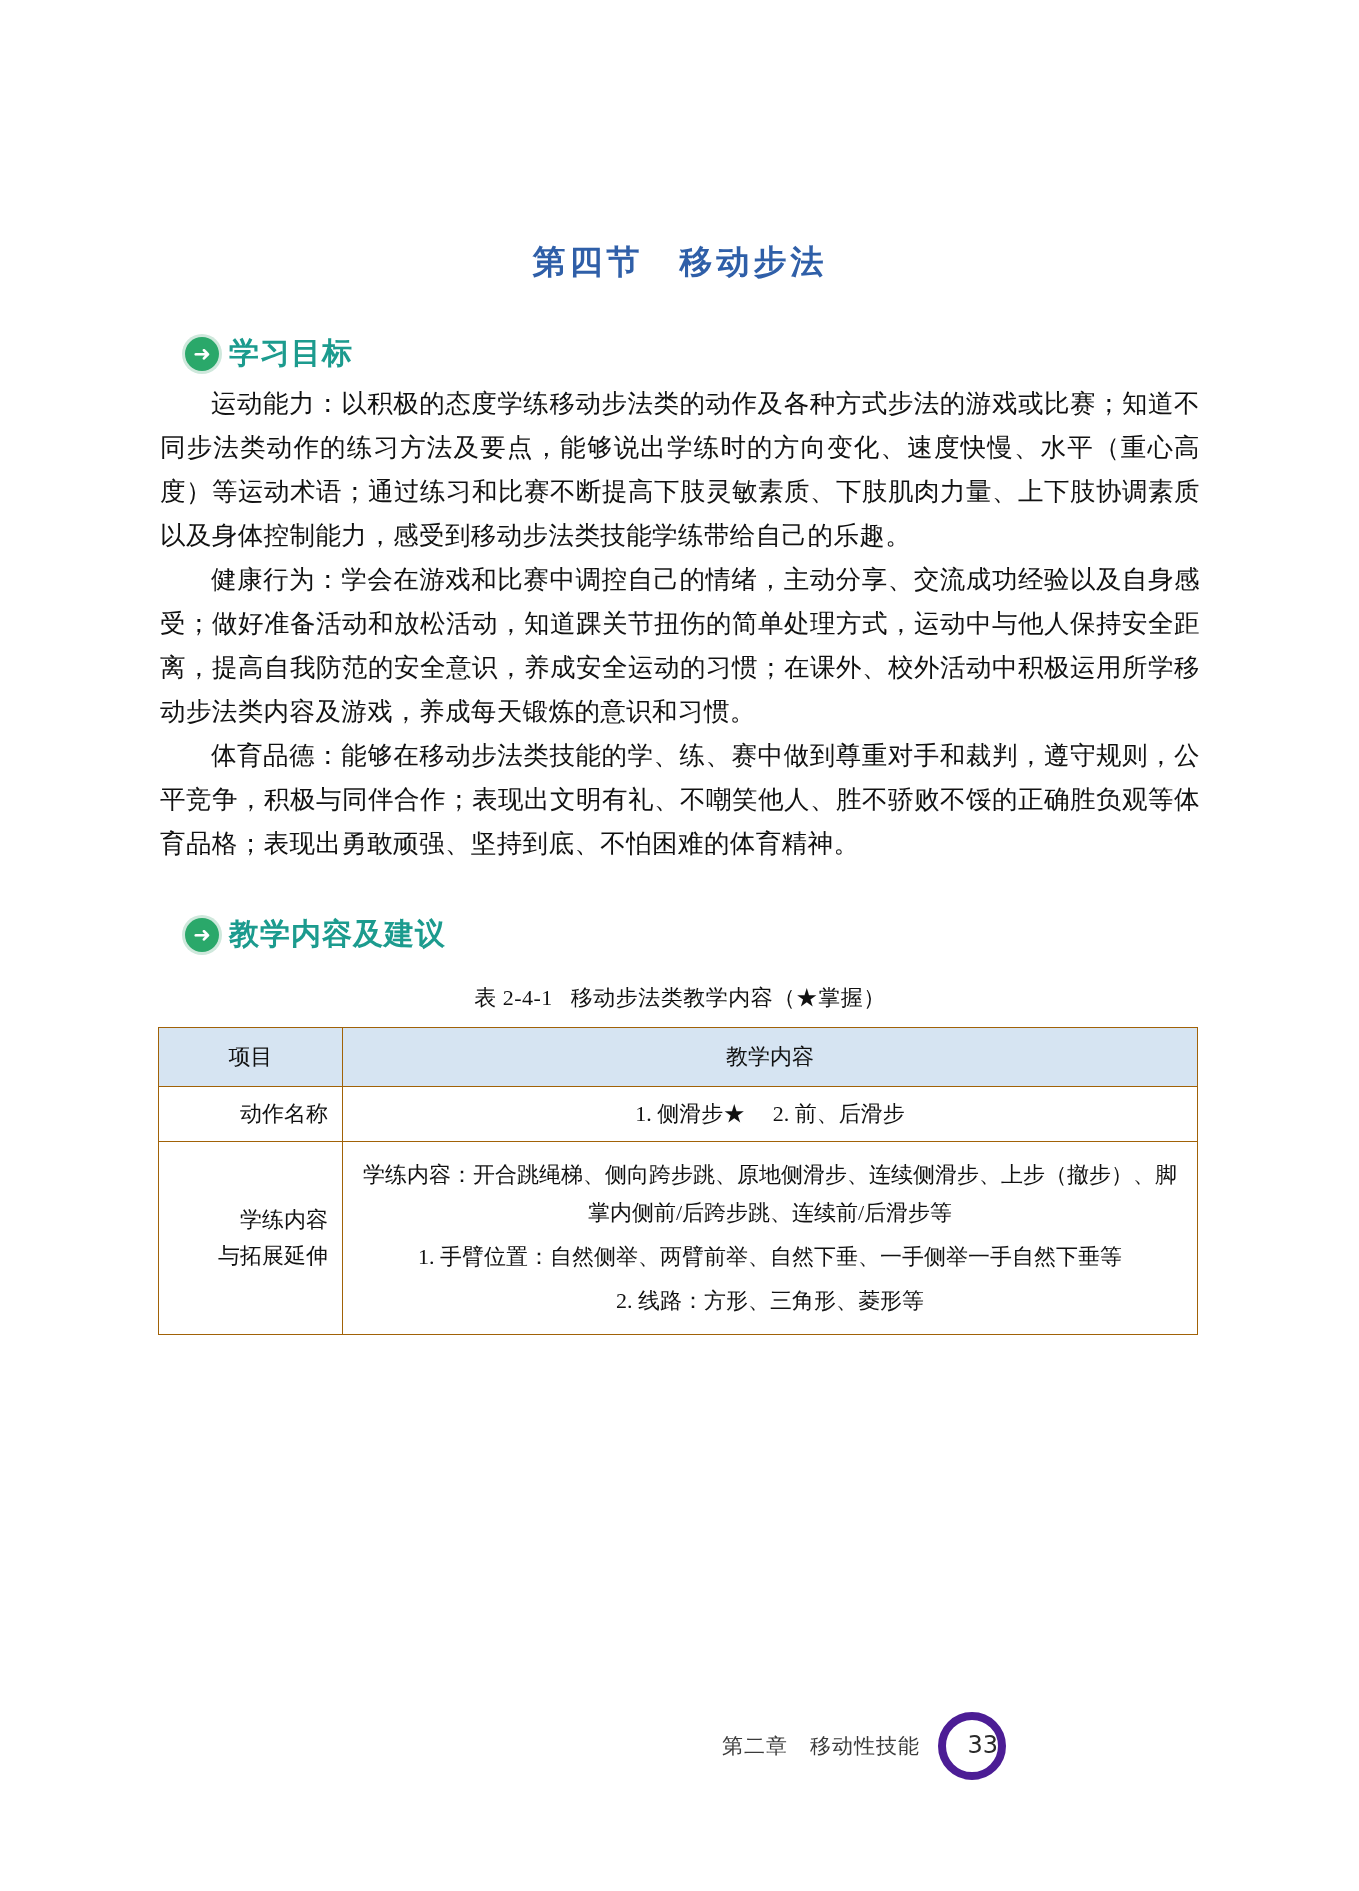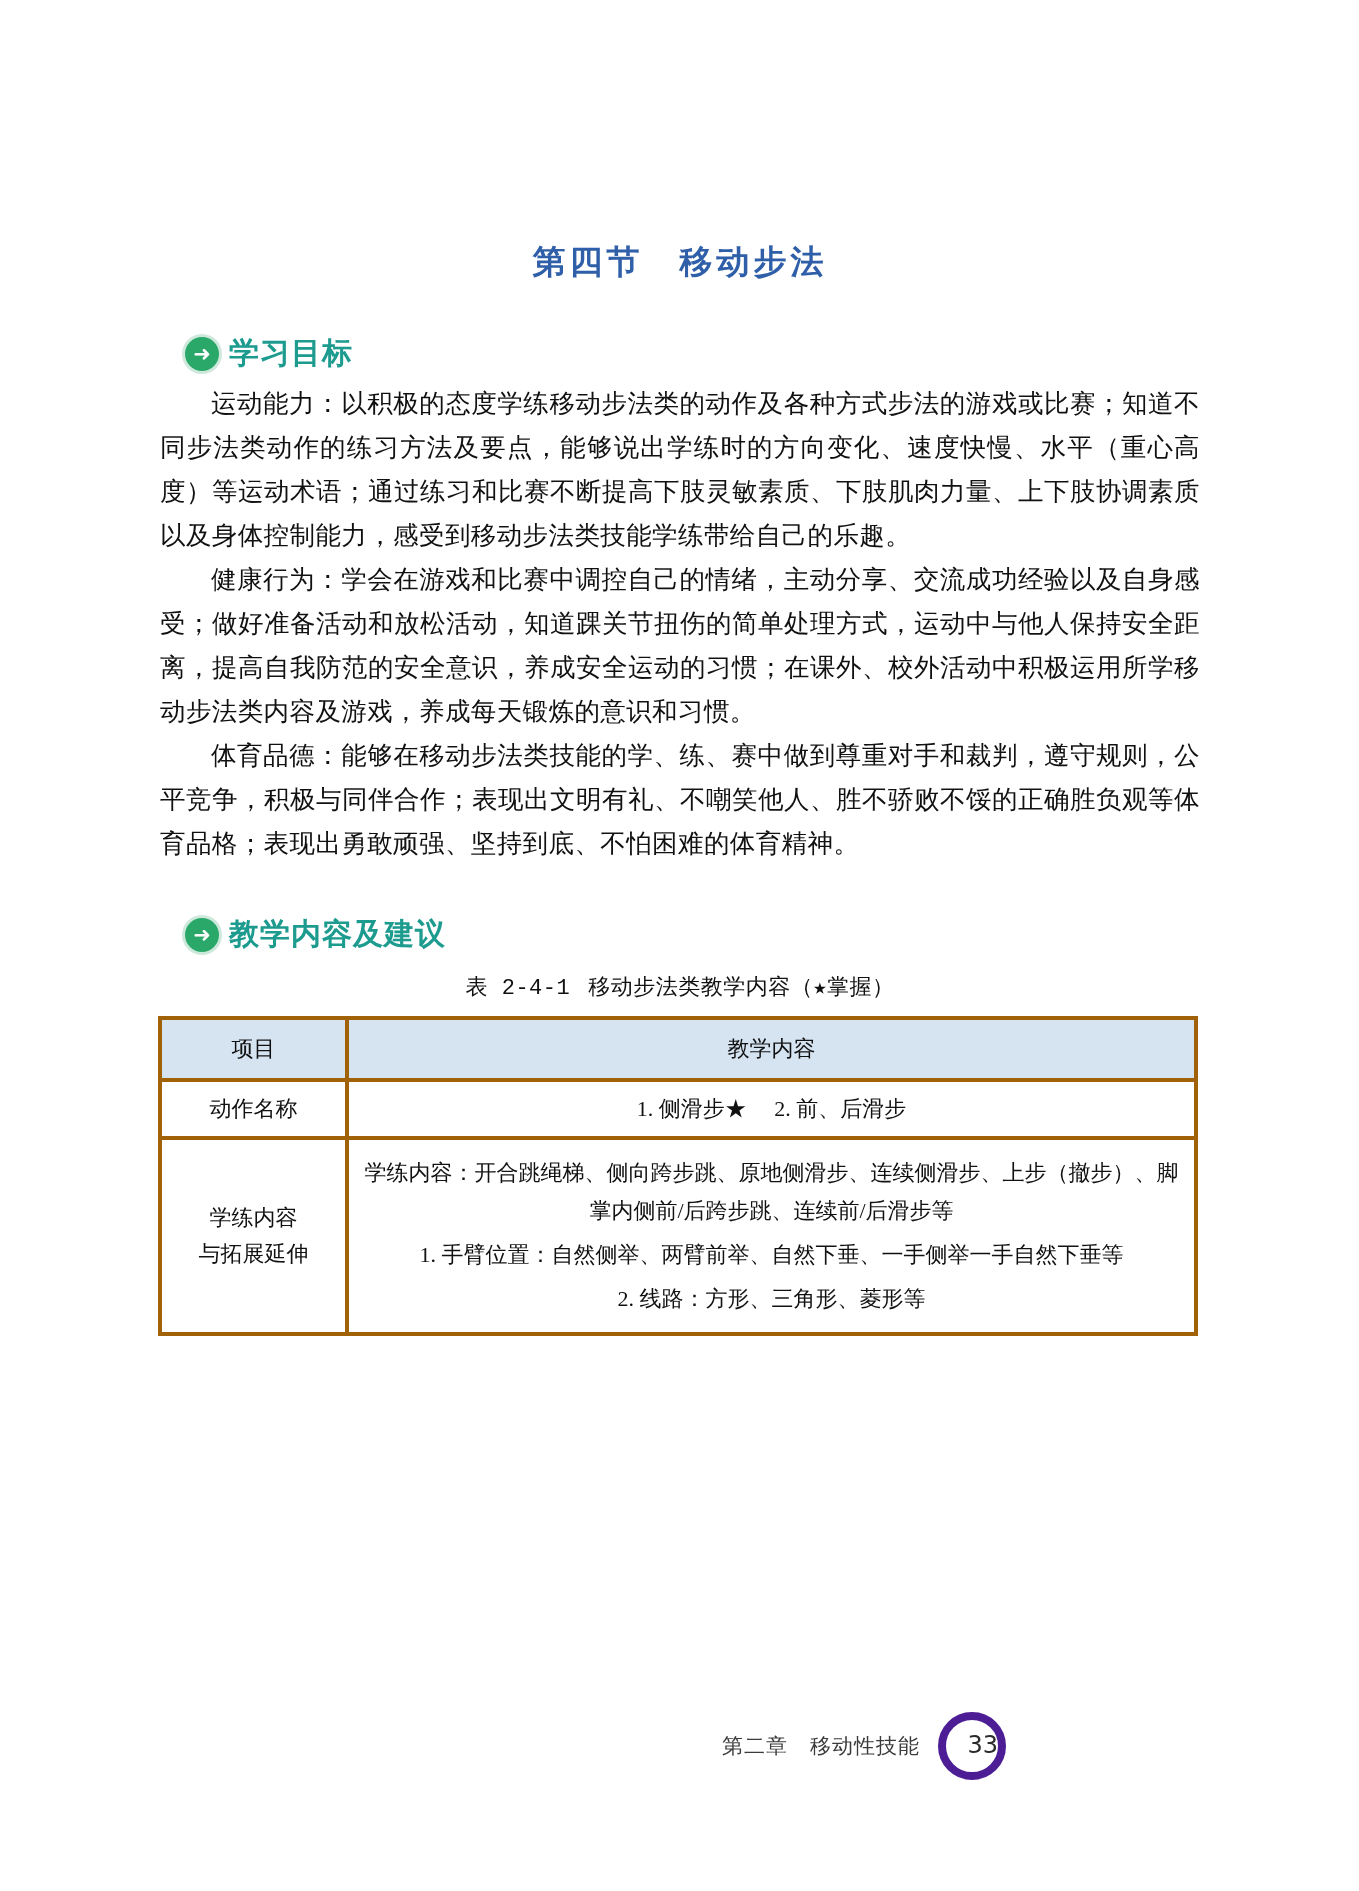--- a/index.html
+++ b/index.html
@@ -86,55 +86,54 @@
   }
 
   .para-group p.body + p.body {
     margin-top: 0;
   }
 
   
   .table-caption {
     text-align: center;
     font-size: 22px;
-    margin-top: 17px;
+    margin-top: 28px;
     margin-bottom: 14px;
     letter-spacing: 0.5px;
-    font-family: Liberation Mono, monospace;
   }
   .table-caption .capnum {
     margin-right: 18px;
   }
 
   
   table.tbl {
     border-collapse: collapse;
     width: 1040px;
     margin-left: -2px;
     font-size: 22px;
     line-height: 38px;
   }
   table.tbl td, table.tbl th {
-    border: 4px solid #a16207;
+    border: 1px solid #a16207;
     padding: 8px 14px;
     vertical-align: middle;
   }
   table.tbl thead th {
     background: #d6e4f2;
     font-weight: normal;
     text-align: center;
     font-size: 22px;
     padding: 10px 8px;
   }
   .col-item {
     width: 155px;
     text-align: center;
   }
   td.cell-center {
-    text-align: center;
+    text-align: right;
   }
   td.cell-body {
     text-align: center;
   }
   td.cell-body div {
     margin: 6px 0;
   }
   .two-line {
     line-height: 36px;
   }

